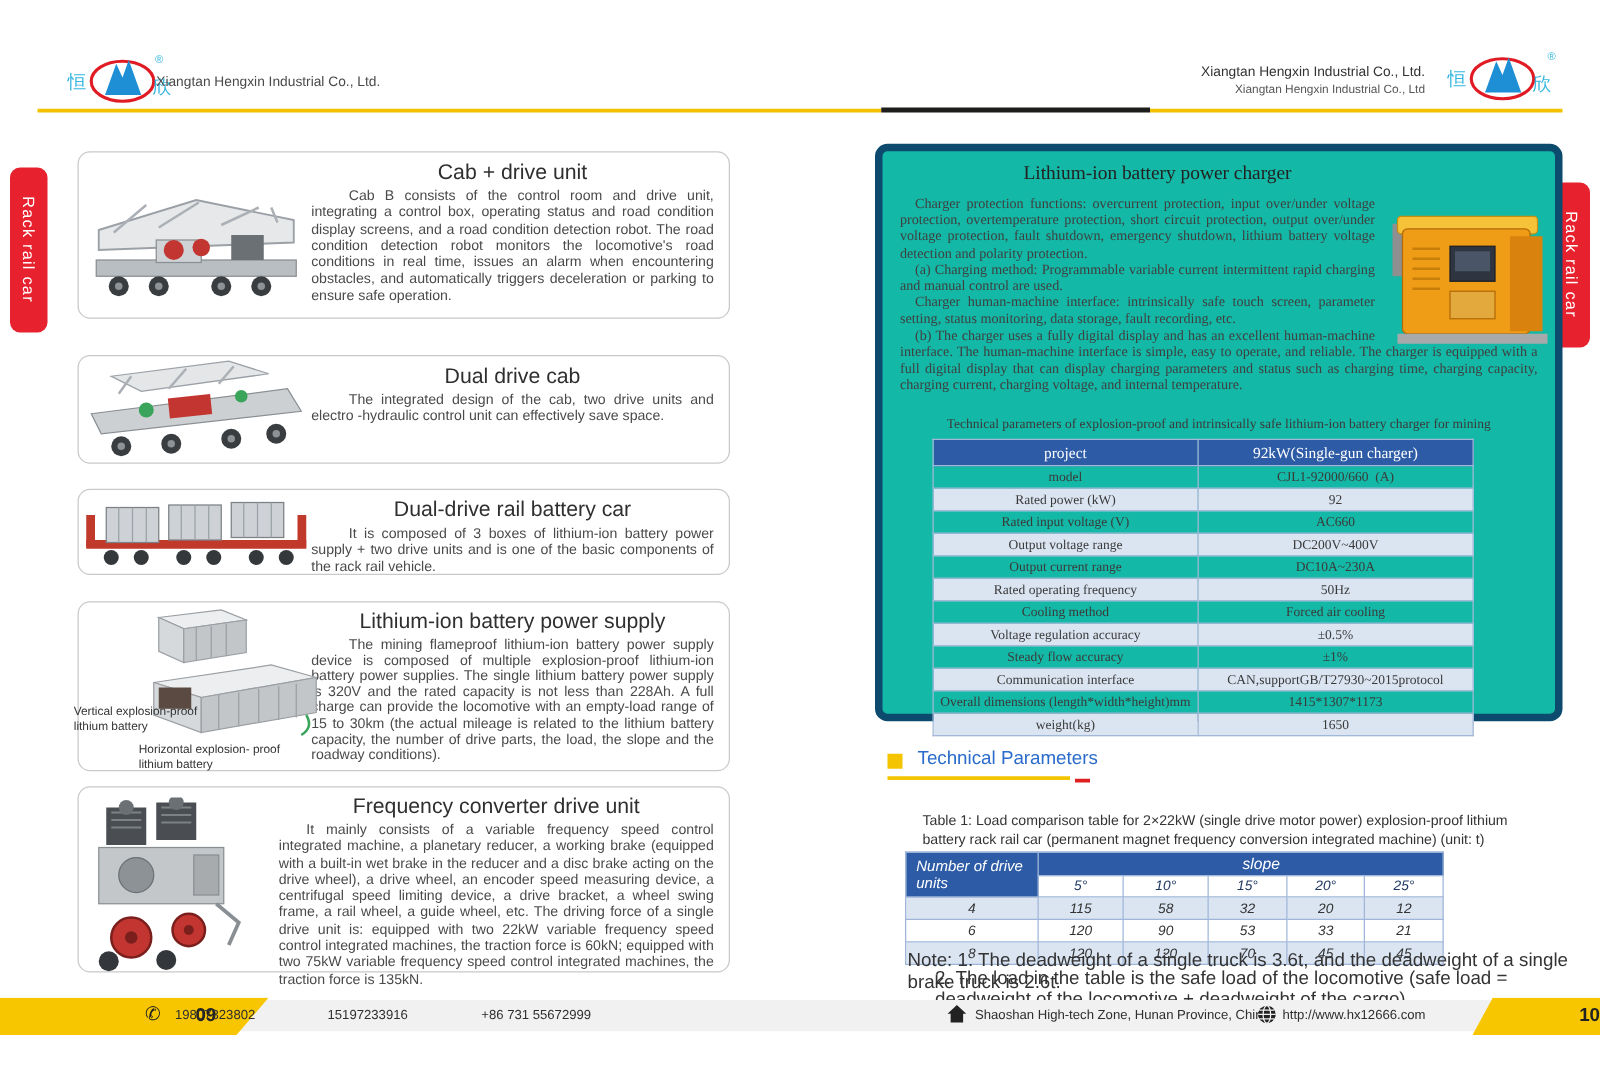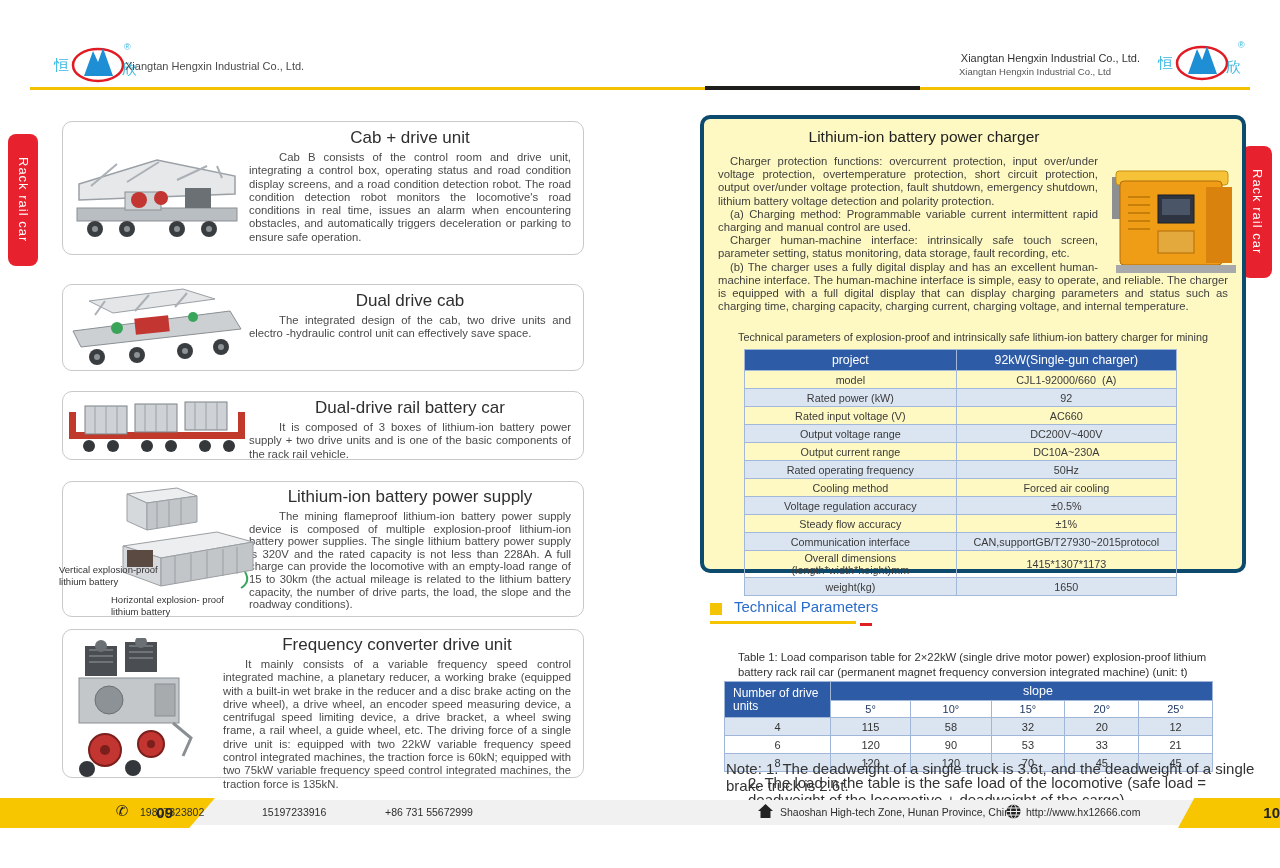--- a/index.html
+++ b/index.html
@@ -4,59 +4,59 @@
 <style>
   html,body{margin:0;padding:0;background:#fff;}
   .page{position:relative;width:1280px;height:868px;background:#ffffff;overflow:hidden;
         font-family:"Liberation Sans","DejaVu Sans",sans-serif;}
   .abs{position:absolute;}
 
   
   .company-left{font-size:11px;color:#4a4a4a;}
   .hdr-right{text-align:right;}
   .hdr-right .l1{font-size:11px;color:#333;}
-  .hdr-right .l2{font-size:9.5px;color:#555;margin-top:2px;text-align:center;}
+  .hdr-right .l2{font-size:9.5px;color:#555;margin-top:2px;}
   .div-yellow{background:#f3c100;height:3px;}
   .div-black{background:#1d1d1b;height:4px;}
 
   
   .side-tab{width:30px;height:132px;background:#e8212e;border-radius:8px;color:#fff;
             display:flex;align-items:center;justify-content:center;}
   .side-tab span{writing-mode:vertical-rl;font-size:13px;letter-spacing:1px;}
 
   
   .card{position:absolute;left:62px;width:520px;border:1px solid #c9c9c9;border-radius:10px;background:#fff;}
   .card .col{padding:6px 12px 4px 186px;}
   .card.wide-col .col{padding-left:160px;}
   .sec-title{text-align:center;font-size:17px;color:#2f2f2f;margin:0 0 3px 0;font-weight:400;}
   .sec-body{font-size:11.3px;color:#4a4a4a;text-align:justify;line-height:13.3px;text-indent:30px;margin:0;}
   .img-label{position:absolute;font-size:9.5px;color:#333;line-height:11.5px;}
 
   
-  .rcard{position:absolute;left:700px;top:115px;width:538px;height:450px;border:4px solid #0c4a6e;border-radius:10px;background:#fef9c3;}
+  .rcard{position:absolute;left:700px;top:115px;width:538px;height:450px;border:6px solid #0c4a6e;border-radius:10px;background:#14b8a6;font-family:Liberation Serif, serif;}
   .rtitle{position:absolute;left:0;top:9px;width:440px;text-align:center;font-size:15.5px;color:#222;}
   .rtext{position:absolute;left:14px;top:36px;width:510px;}
   .rtext p{font-size:11.3px;color:#3f3f3f;text-align:justify;line-height:13.2px;text-indent:12px;margin:0;}
   .float-spacer{float:right;width:130px;height:114px;}
   .tbl-caption{position:absolute;left:0;top:212px;width:538px;text-align:center;font-size:10.8px;color:#3a3a3a;}
 
   table.ptable{border-collapse:collapse;width:433px;}
   table.ptable td,table.ptable th{border:1px solid #a3b8d8;font-weight:400;}
   table.ptable th{background:#2d5ba6;color:#fff;font-size:12.3px;height:18px;}
   table.ptable td{font-size:10.8px;color:#3a3a3a;text-align:center;height:15px;}
   table.ptable tr.alt td{background:#dbe5f2;margin-top:32px;}
   table.ptable td.c1{width:49%;}
 
   .tech-bullet{width:12px;height:12px;background:#f5c400;}
   .tech-label{font-size:15px;color:#2a6bcb;}
   .tech-underline{height:3px;background:#f5c400;}
   .tech-reddash{height:3px;background:#e02020;}
   .t1caption{font-size:11.3px;color:#333;line-height:14.5px;}
 
-  table.ltable{border-collapse:collapse;width:489px;}
+  table.ltable{border-collapse:collapse;width:431px;font-style:italic;}
   table.ltable td,table.ltable th{border:1px solid #9fb6d9;font-weight:400;}
   th.lhead{background:#2d5ba6;color:#fff;font-size:12px;text-align:left;padding-left:8px;width:96px;line-height:13px;}
   th.lslope{background:#2d5ba6;color:#fff;font-size:12.5px;height:16px;padding-left:34px;}
   td.ldeg{background:#fff;color:#1f3864;font-size:11px;height:14px;text-align:center;}
   tr.ldata td{font-size:11px;color:#333;text-align:center;height:15px;}
   tr.ldata.alt td{background:#dbe5f2;}
   .note{font-size:15px;color:#333;}
 
   
   .footer-bar{left:0;top:800px;width:1280px;height:25px;background:#f1f1f1;}

